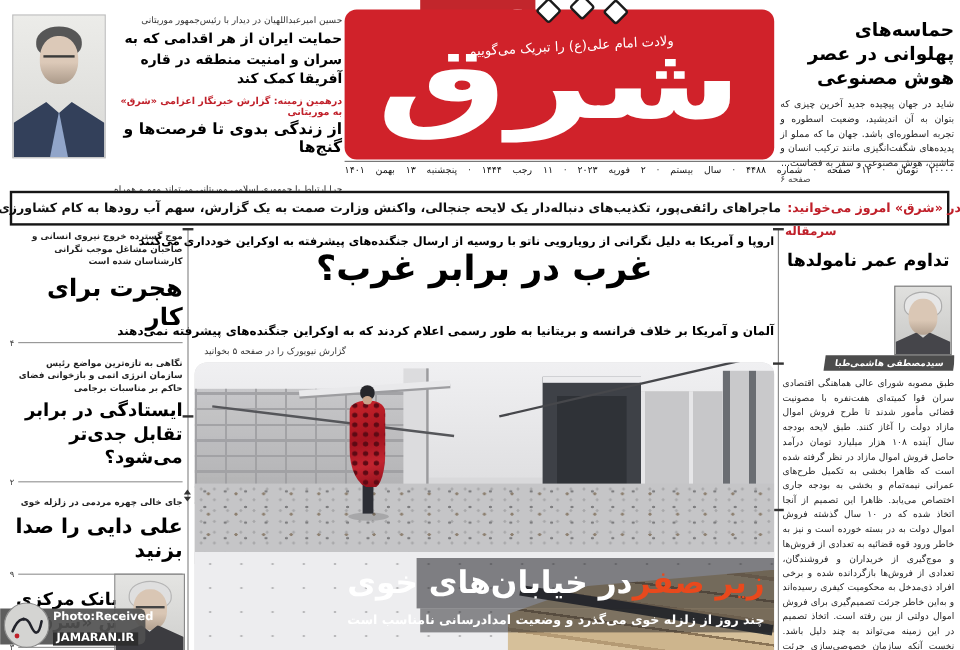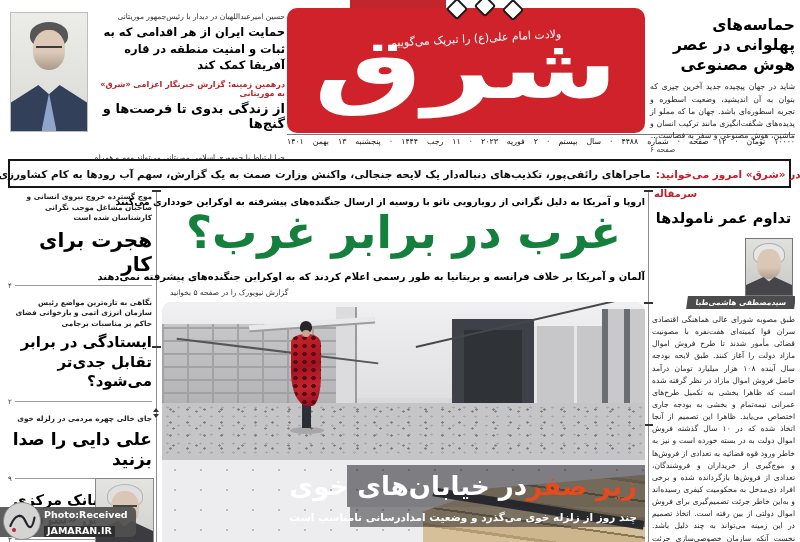--- a/index.html
+++ b/index.html
@@ -69,32 +69,32 @@
   .lc-rule{display:flex;align-items:center;gap:3px;margin:2px 0 8px;direction:ltr;}
   .lc-rule .num{font-size:7px;color:#333;}
   .lc-rule .ln{flex:1;height:1px;background:#999;}
 
   .note-photo{left:95px;top:478px;width:57px;height:64px;border:1px solid #8a8a8a;background:linear-gradient(#e4e4e2,#cfcfcd);overflow:hidden;}
   .np-hair{position:absolute;left:50%;top:5px;transform:translateX(-50%);width:34px;height:22px;background:#dfdfdf;border-radius:50% 50% 40% 40%;border:1px solid #b5b5b5;}
   .np-face{position:absolute;left:50%;top:12px;transform:translateX(-50%);width:28px;height:34px;background:linear-gradient(#d9c6b4 60%,#b3a190);border-radius:46%;}
   .np-glasses{position:absolute;left:50%;top:26px;transform:translateX(-50%);width:24px;height:2px;background:#444;}
   .np-suit{position:absolute;left:0;right:0;bottom:0;height:22px;background:#3c3c40;clip-path:polygon(0 45%,38% 0,50% 25%,62% 0,100% 45%,100% 100%,0 100%);}
 
-  .watermark{left:0;top:502px;width:136px;height:36px;z-index:6;}
+  .watermark{left:0;top:502px;width:121px;height:36px;z-index:6;}
   .wm-strip{position:absolute;left:0;top:5px;right:0;height:30px;background:rgba(80,80,80,0.92);border-radius:0 5px 5px 0;}
   .wm-logo{position:absolute;left:3px;top:0;width:36px;height:36px;border-radius:50%;background:#d4d4d2;border:1px solid #8a8a8a;
            display:flex;align-items:center;justify-content:center;z-index:2;}
   .wm-reddot{position:absolute;left:8px;bottom:7px;width:4px;height:4px;border-radius:50%;background:#c0202a;}
   .wm-text{position:absolute;left:44px;top:8px;direction:ltr;text-align:left;color:#fff;line-height:1.1;}
   .wm-l1{font-size:9.5px;font-weight:bold;}
   .wm-l2{font-size:9.5px;font-weight:bold;background:#2e2e2e;padding:0 3px;display:inline-block;margin-top:1px;}
 
   
   .mc-kicker{left:162px;top:196px;width:483px;text-align:center;font-size:9.5px;font-weight:bold;white-space:nowrap;color:#000;}
-  .mc-head{left:162px;top:206px;width:483px;text-align:center;font-size:45px;font-weight:900;letter-spacing:-1px;color:#15803d;}
+  .mc-head{left:162px;top:206px;width:483px;text-align:center;font-size:29px;font-weight:900;letter-spacing:-1px;color:#000000;}
   .mc-sub{left:162px;top:271px;width:483px;text-align:center;font-size:10px;font-weight:bold;white-space:nowrap;color:#000;}
   .mc-note{left:170px;top:288px;font-size:7.5px;color:#333;direction:rtl;}
 
   
   .photo{left:162px;top:302px;width:483px;height:240px;border-radius:10px 10px 0 0;overflow:hidden;background:#d9d9db;}
   .ph-sky{position:absolute;left:0;right:0;top:0;height:40%;background:linear-gradient(#f0f0f2,#e0e0e2);}
   .ph-wall-left{position:absolute;left:0;width:38%;top:9%;height:40%;opacity:.85;
     background:repeating-linear-gradient(0deg,#97979a 0 2px,transparent 2px 13px),
                repeating-linear-gradient(90deg,#97979a 0 2px,transparent 2px 25px),
                linear-gradient(#c1c1c3,#a9a9ab);}
@@ -156,21 +156,21 @@
 
   <div class="abs fm-photo">
     <div class="fm-hair"></div>
     <div class="fm-face"></div>
     <div class="fm-glasses"></div>
     <div class="fm-suit"></div>
     <div class="fm-shirt"></div>
   </div>
   <div class="abs tl-story">
     <div class="tl-kicker">حسین امیرعبداللهیان در دیدار با رئیس‌جمهور موریتانی</div>
-    <div class="tl-head">حمایت ایران از هر اقدامی که به ثبات و امنیت منطقه در قاره آفریقا کمک کند</div>
+    <div class="tl-head">حمایت ایران از هر اقدامی که به سران و امنیت منطقه در قاره آفریقا کمک کند</div>
     <div class="tl-red">درهمین زمینه: گزارش خبرنگار اعزامی «شرق» به موریتانی</div>
     <div class="tl-head2">از زندگی بدوی تا فرصت‌ها و گنج‌ها</div>
     <div class="tl-teaser">چرا ارتباط با جمهوری اسلامی موریتانی می‌تواند مهم و همراه با دستاوردهایی بکر باشد؟</div>
     <div class="tl-page">صفحه ۲</div>
   </div>
 
   <div class="abs mh-fragment">
     <span>ج</span>
   </div>
   <div class="abs masthead">

